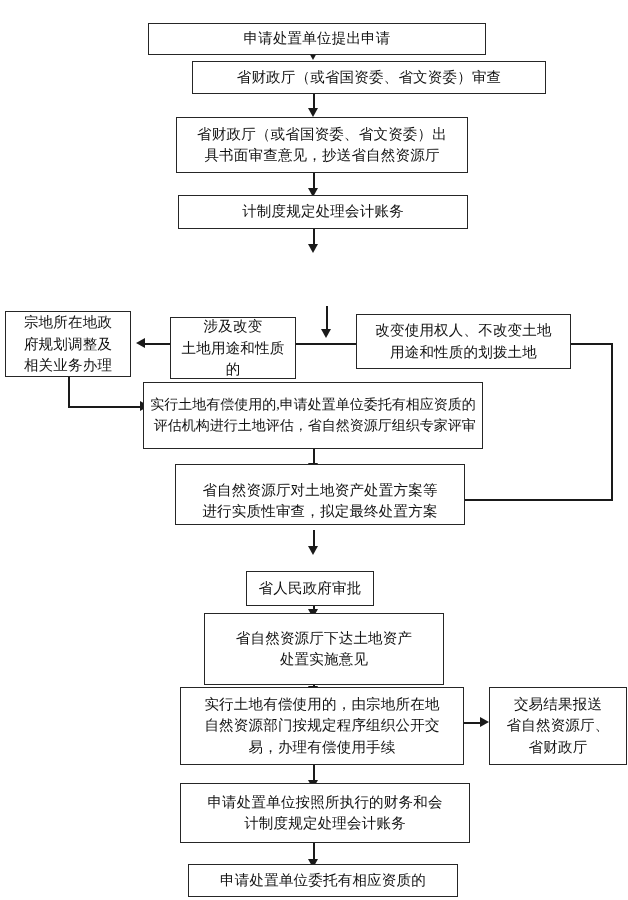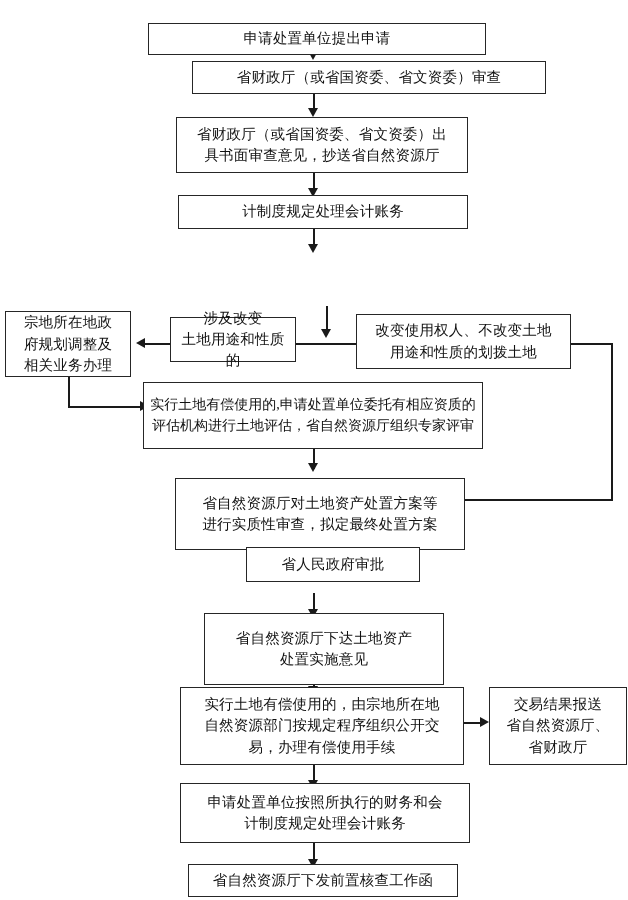--- a/index.html
+++ b/index.html
@@ -137,41 +137,41 @@
     <span>计制度规定处理会计账务</span>
   </div>
 
 
   <div class="box" style="left:5px; top:311px; width:126px; height:66px;">
     <span>宗地所在地政
 府规划调整及
 相关业务办理</span>
   </div>
 
-  <div class="box" style="left:170px; top:317px; width:126px; height:45px;">
+  <div class="box" style="left:170px; top:317px; width:126px; height:62px;">
     <span>涉及改变
 土地用途和性质的</span>
   </div>
 
   <div class="box" style="left:356px; top:314px; width:215px; height:55px;">
     <span>改变使用权人、不改变土地
 用途和性质的划拨土地</span>
   </div>
 
-  <div class="box tight" style="left:143px; top:382px; width:340px; height:67px;">
+  <div class="box tight" style="left:143px; top:382px; width:340px; height:67px;text-align:right;">
     <span>实行土地有偿使用的,申请处置单位委托有相应资质的
 评估机构进行土地评估，省自然资源厅组织专家评审</span>
   </div>
 
-  <div class="box" style="left:175px; top:478px; width:290px; height:72px;">
+  <div class="box" style="left:175px; top:464px; width:290px; height:61px;align-items:flex-end;">
     <span>省自然资源厅对土地资产处置方案等
 进行实质性审查，拟定最终处置方案</span>
   </div>
 
-  <div class="box" style="left:246px; top:547px; width:174px; height:35px;">
+  <div class="box" style="left:246px; top:571px; width:128px; height:35px;">
     <span>省人民政府审批</span>
   </div>
 
   <div class="box" style="left:204px; top:613px; width:240px; height:72px;">
     <span>省自然资源厅下达土地资产
 处置实施意见</span>
   </div>
 
   <div class="box" style="left:180px; top:687px; width:284px; height:78px;">
     <span>实行土地有偿使用的，由宗地所在地
@@ -184,16 +184,16 @@
 省自然资源厅、
 省财政厅</span>
   </div>
 
   <div class="box" style="left:180px; top:783px; width:290px; height:60px;">
     <span>申请处置单位按照所执行的财务和会
 计制度规定处理会计账务</span>
   </div>
 
   <div class="box" style="left:188px; top:864px; width:270px; height:33px;">
-    <span>省自然资源厅下发前置核查工作函</span>
+    <span>申请处置单位委托有相应资质的</span>
   </div>
 
 </div>
 
 </body></html>

